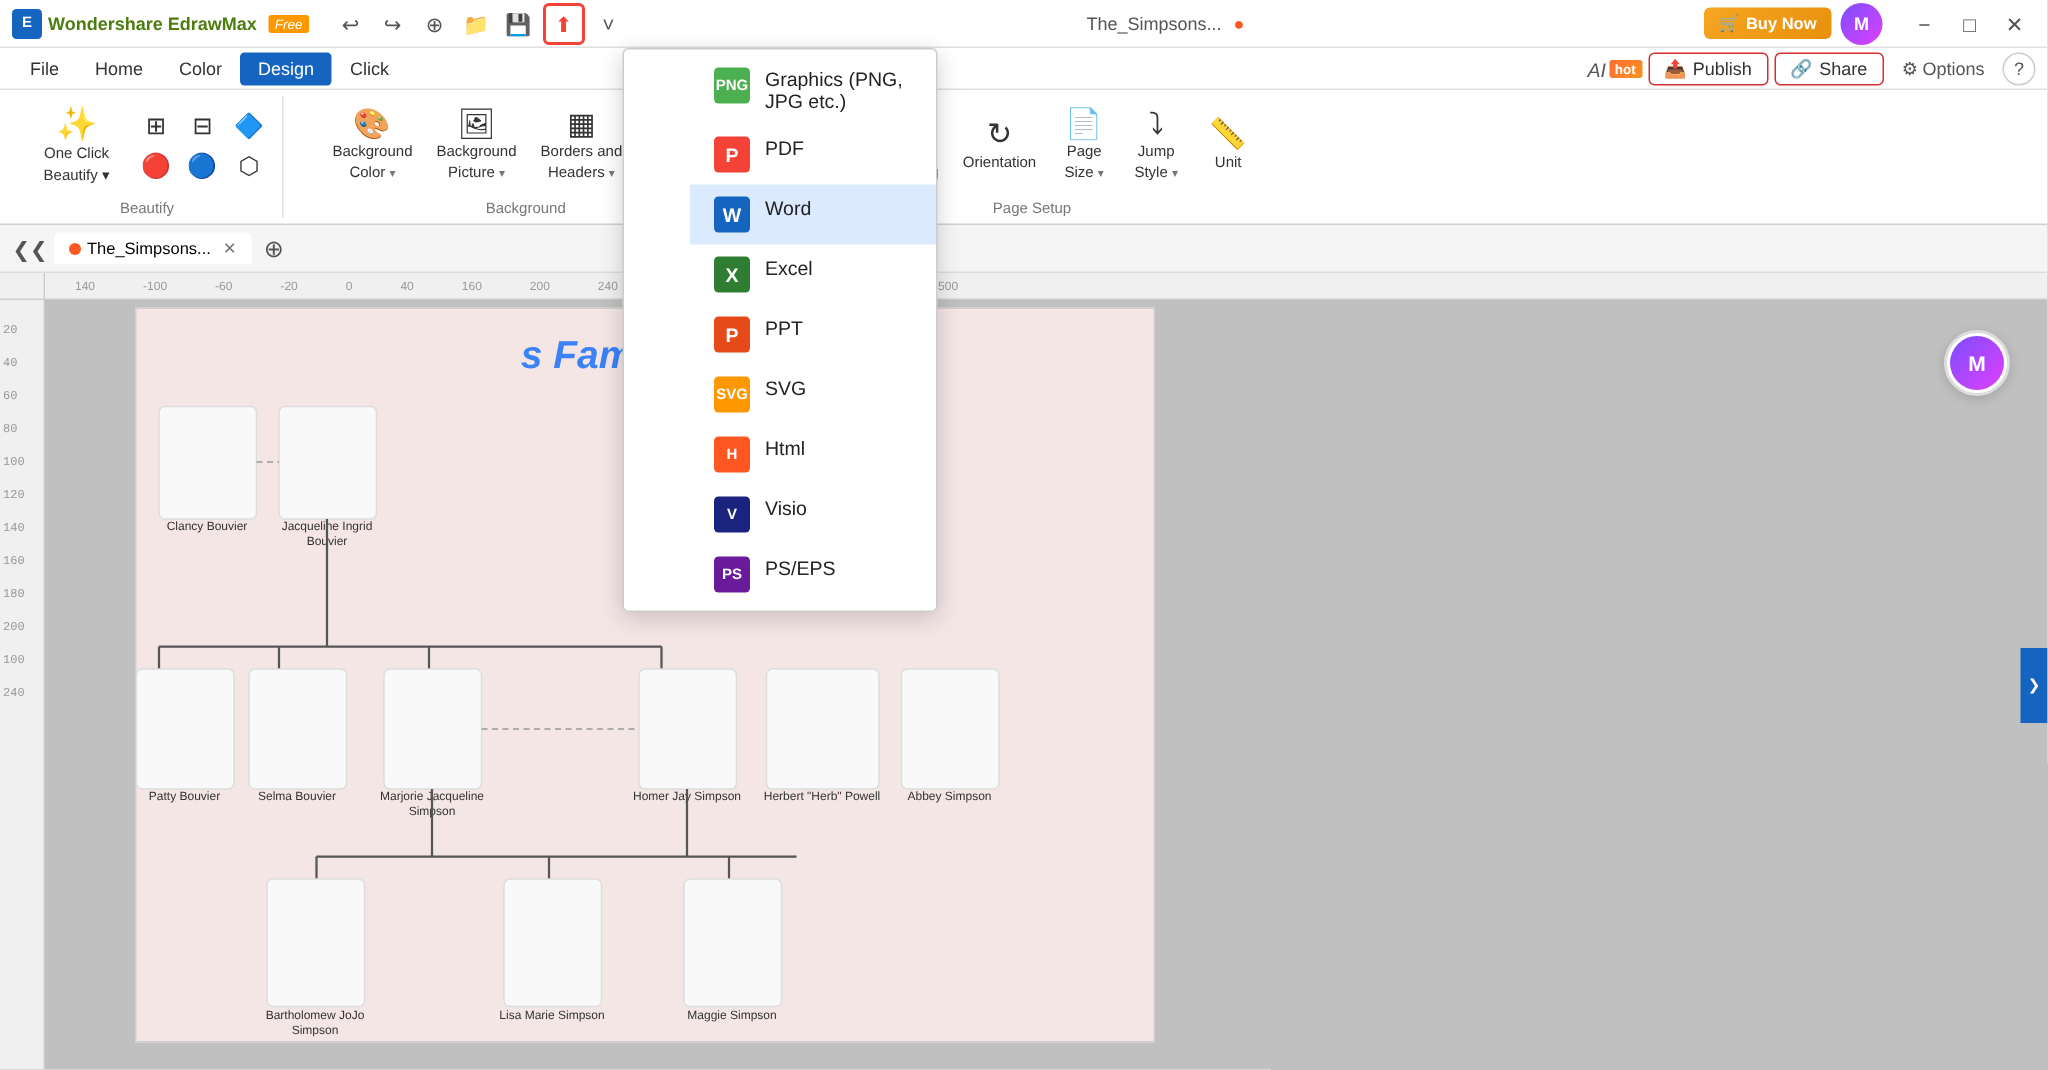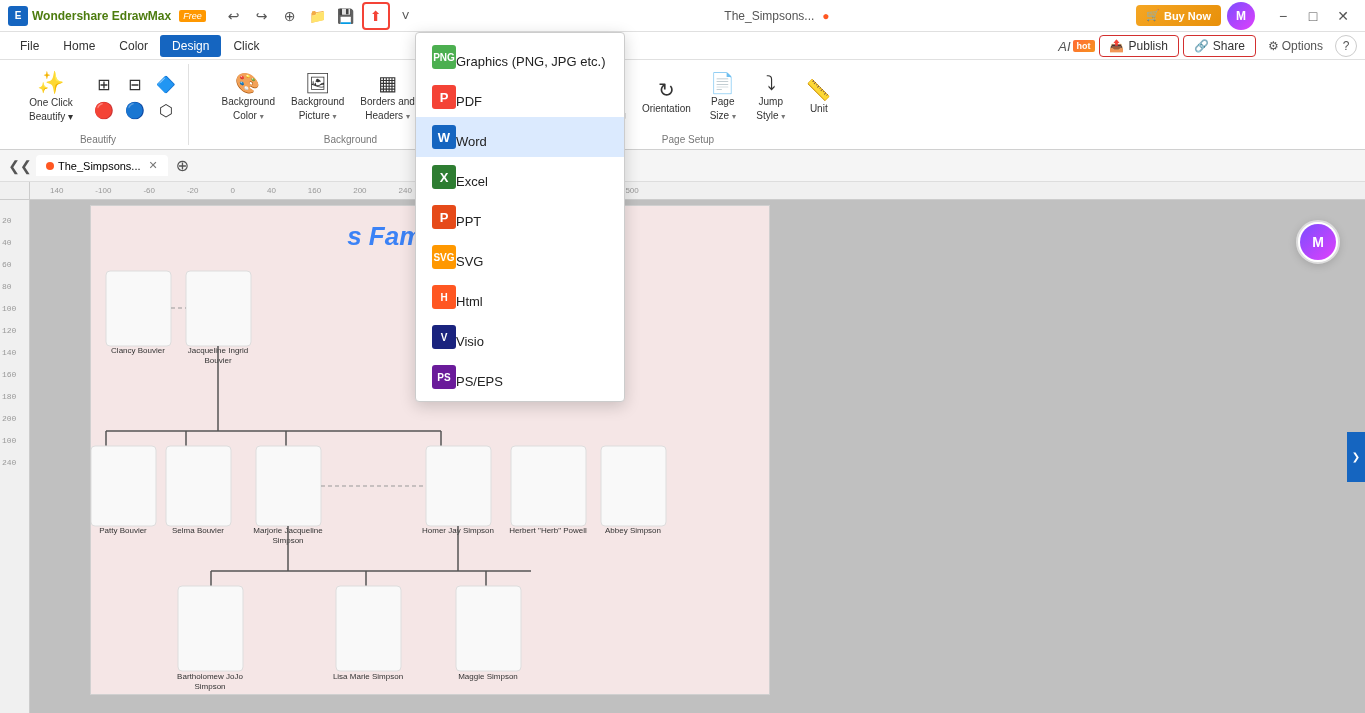--- a/index.html
+++ b/index.html
@@ -185,25 +185,27 @@
       width: 210px;
       background: white;
       border: 1px solid #ccc;
       border-radius: 4px;
       box-shadow: 0 4px 16px rgba(0,0,0,0.18);
       z-index: 1000;
       padding: 4px 0;
     }
     .dropdown-item {
       display: flex;
-      align-items: flex-end;
+      align-items: flex-start;
+      gap: 10px;
       padding: 8px 16px;
       cursor: pointer;
       font-size: 13px;
       color: #222;
+      margin-left: 44px;
     }
     .dropdown-icon {
       width: 24px; height: 24px;
       border-radius: 3px;
       display: flex; align-items: center; justify-content: center;
       font-size: 13px;
       font-weight: bold;
       flex-shrink: 0;
     }
     .icon-graphics { background: #4caf50; color: white; font-size: 10px; }

